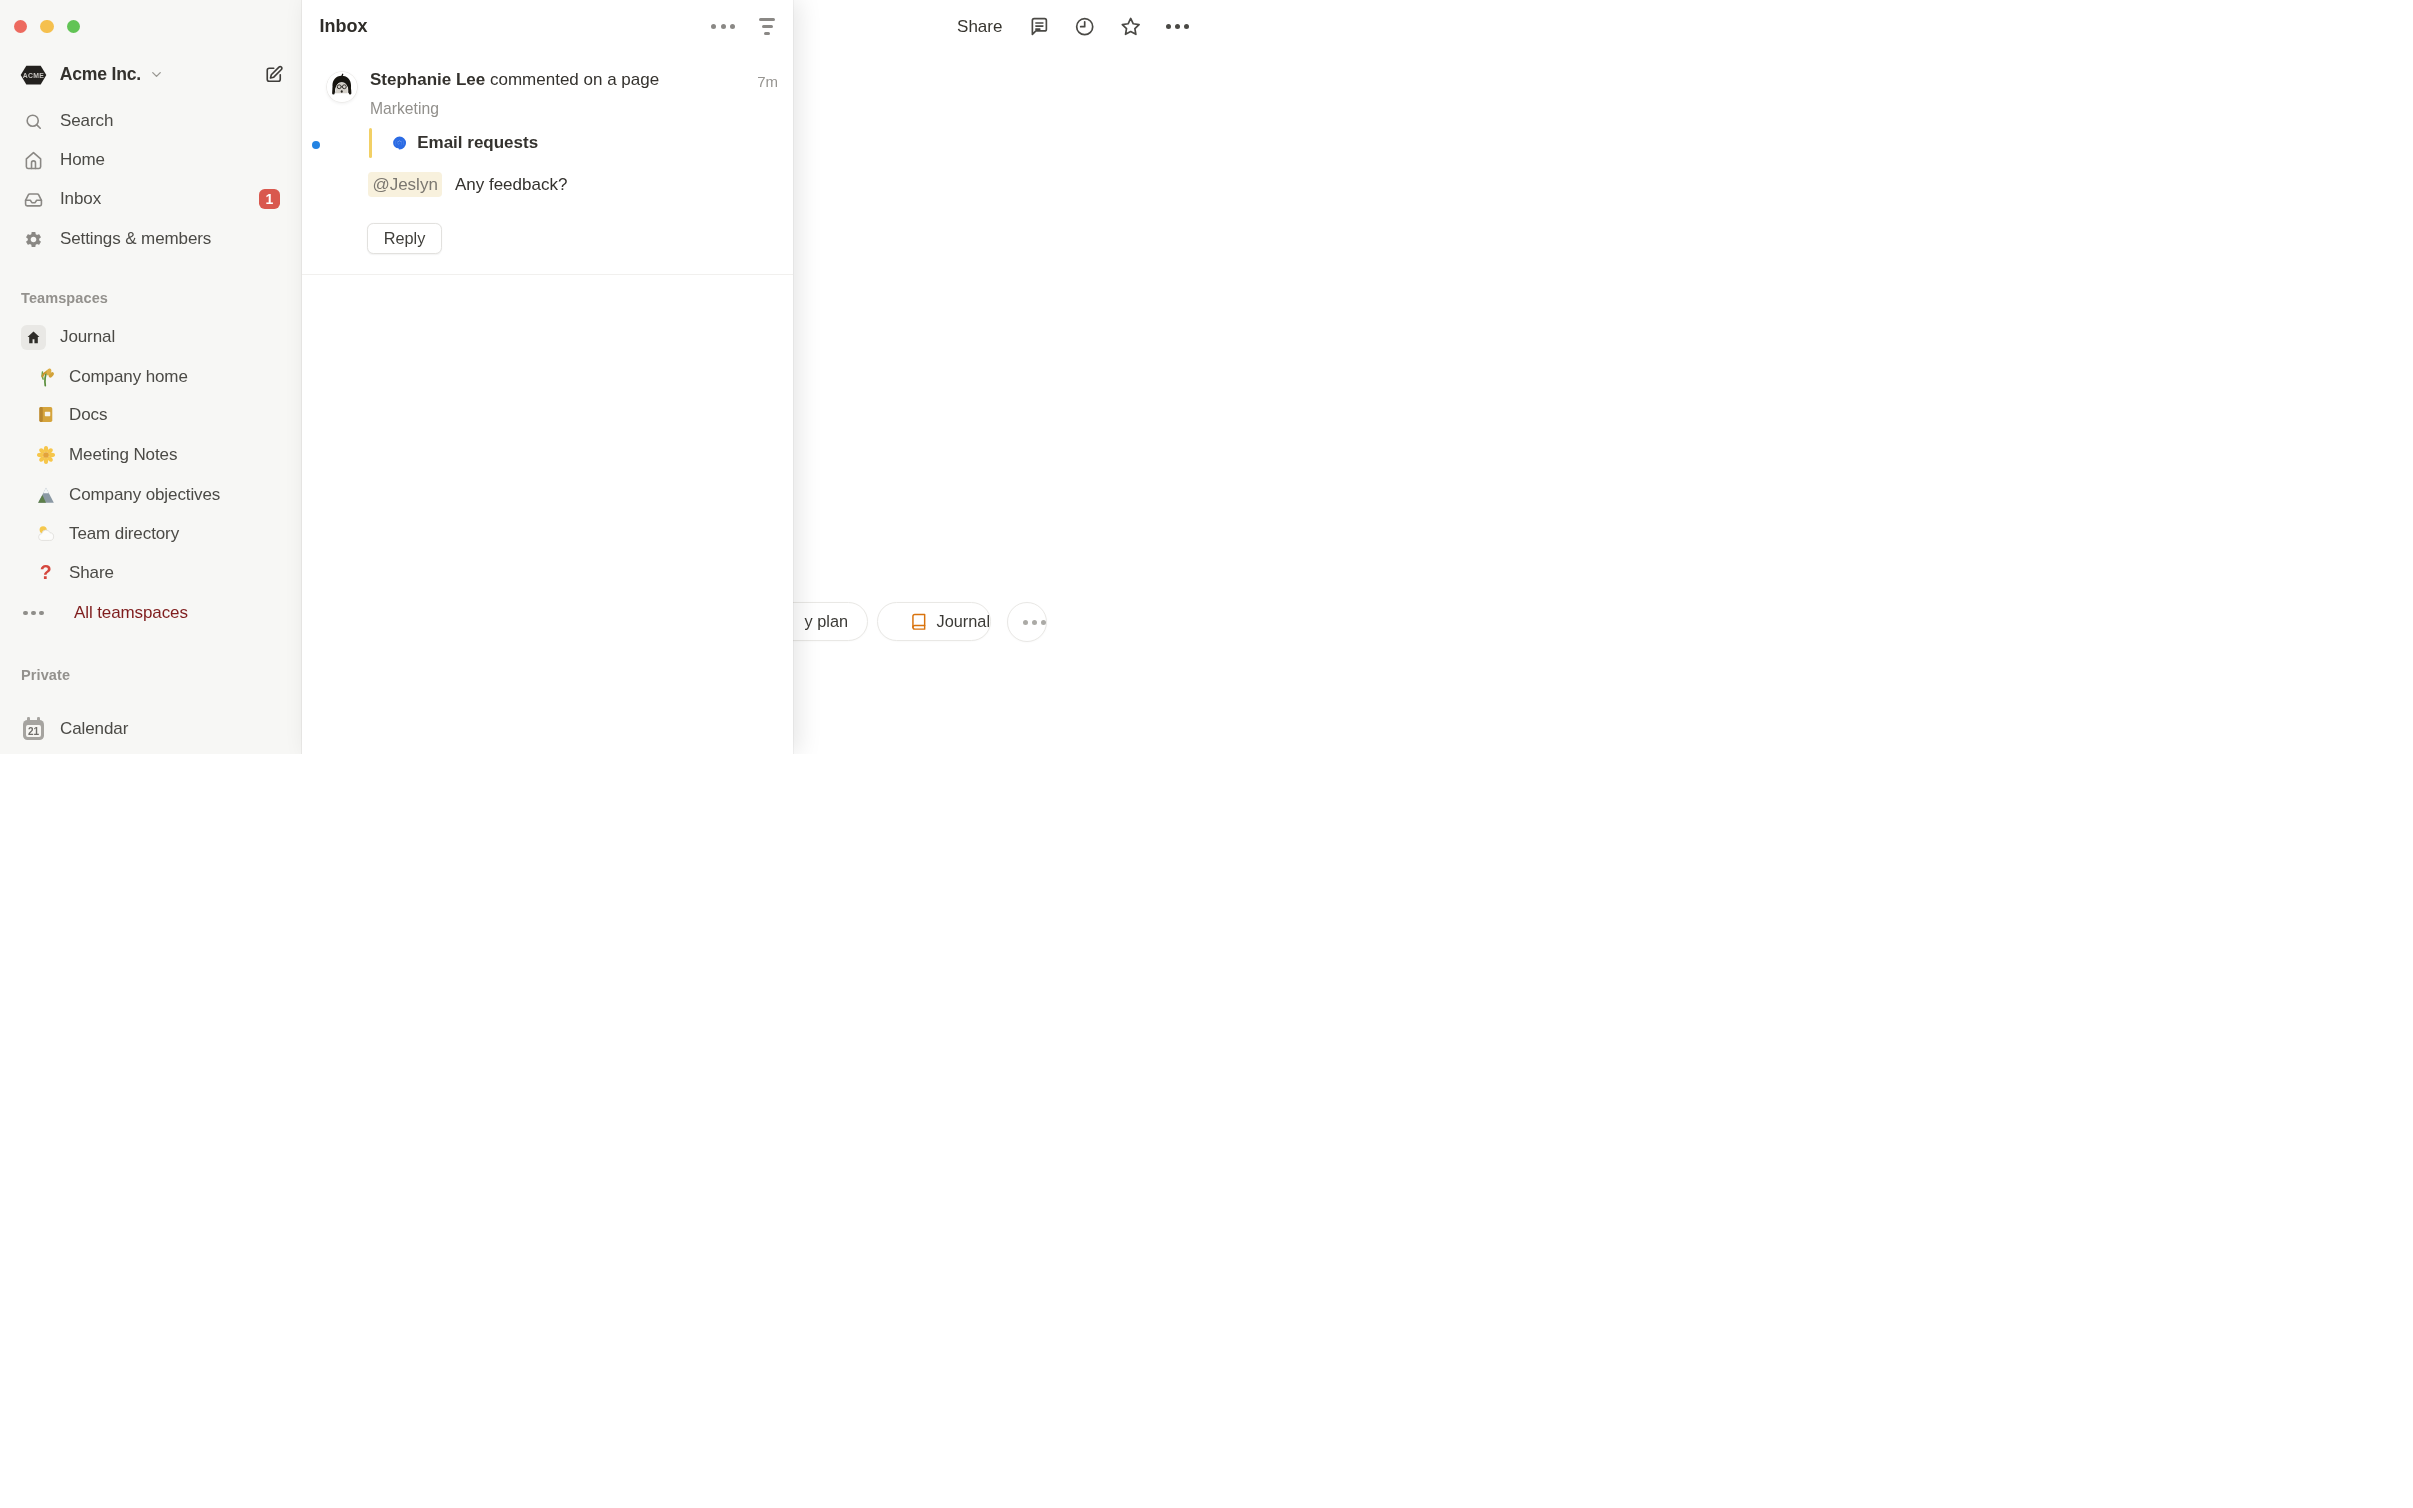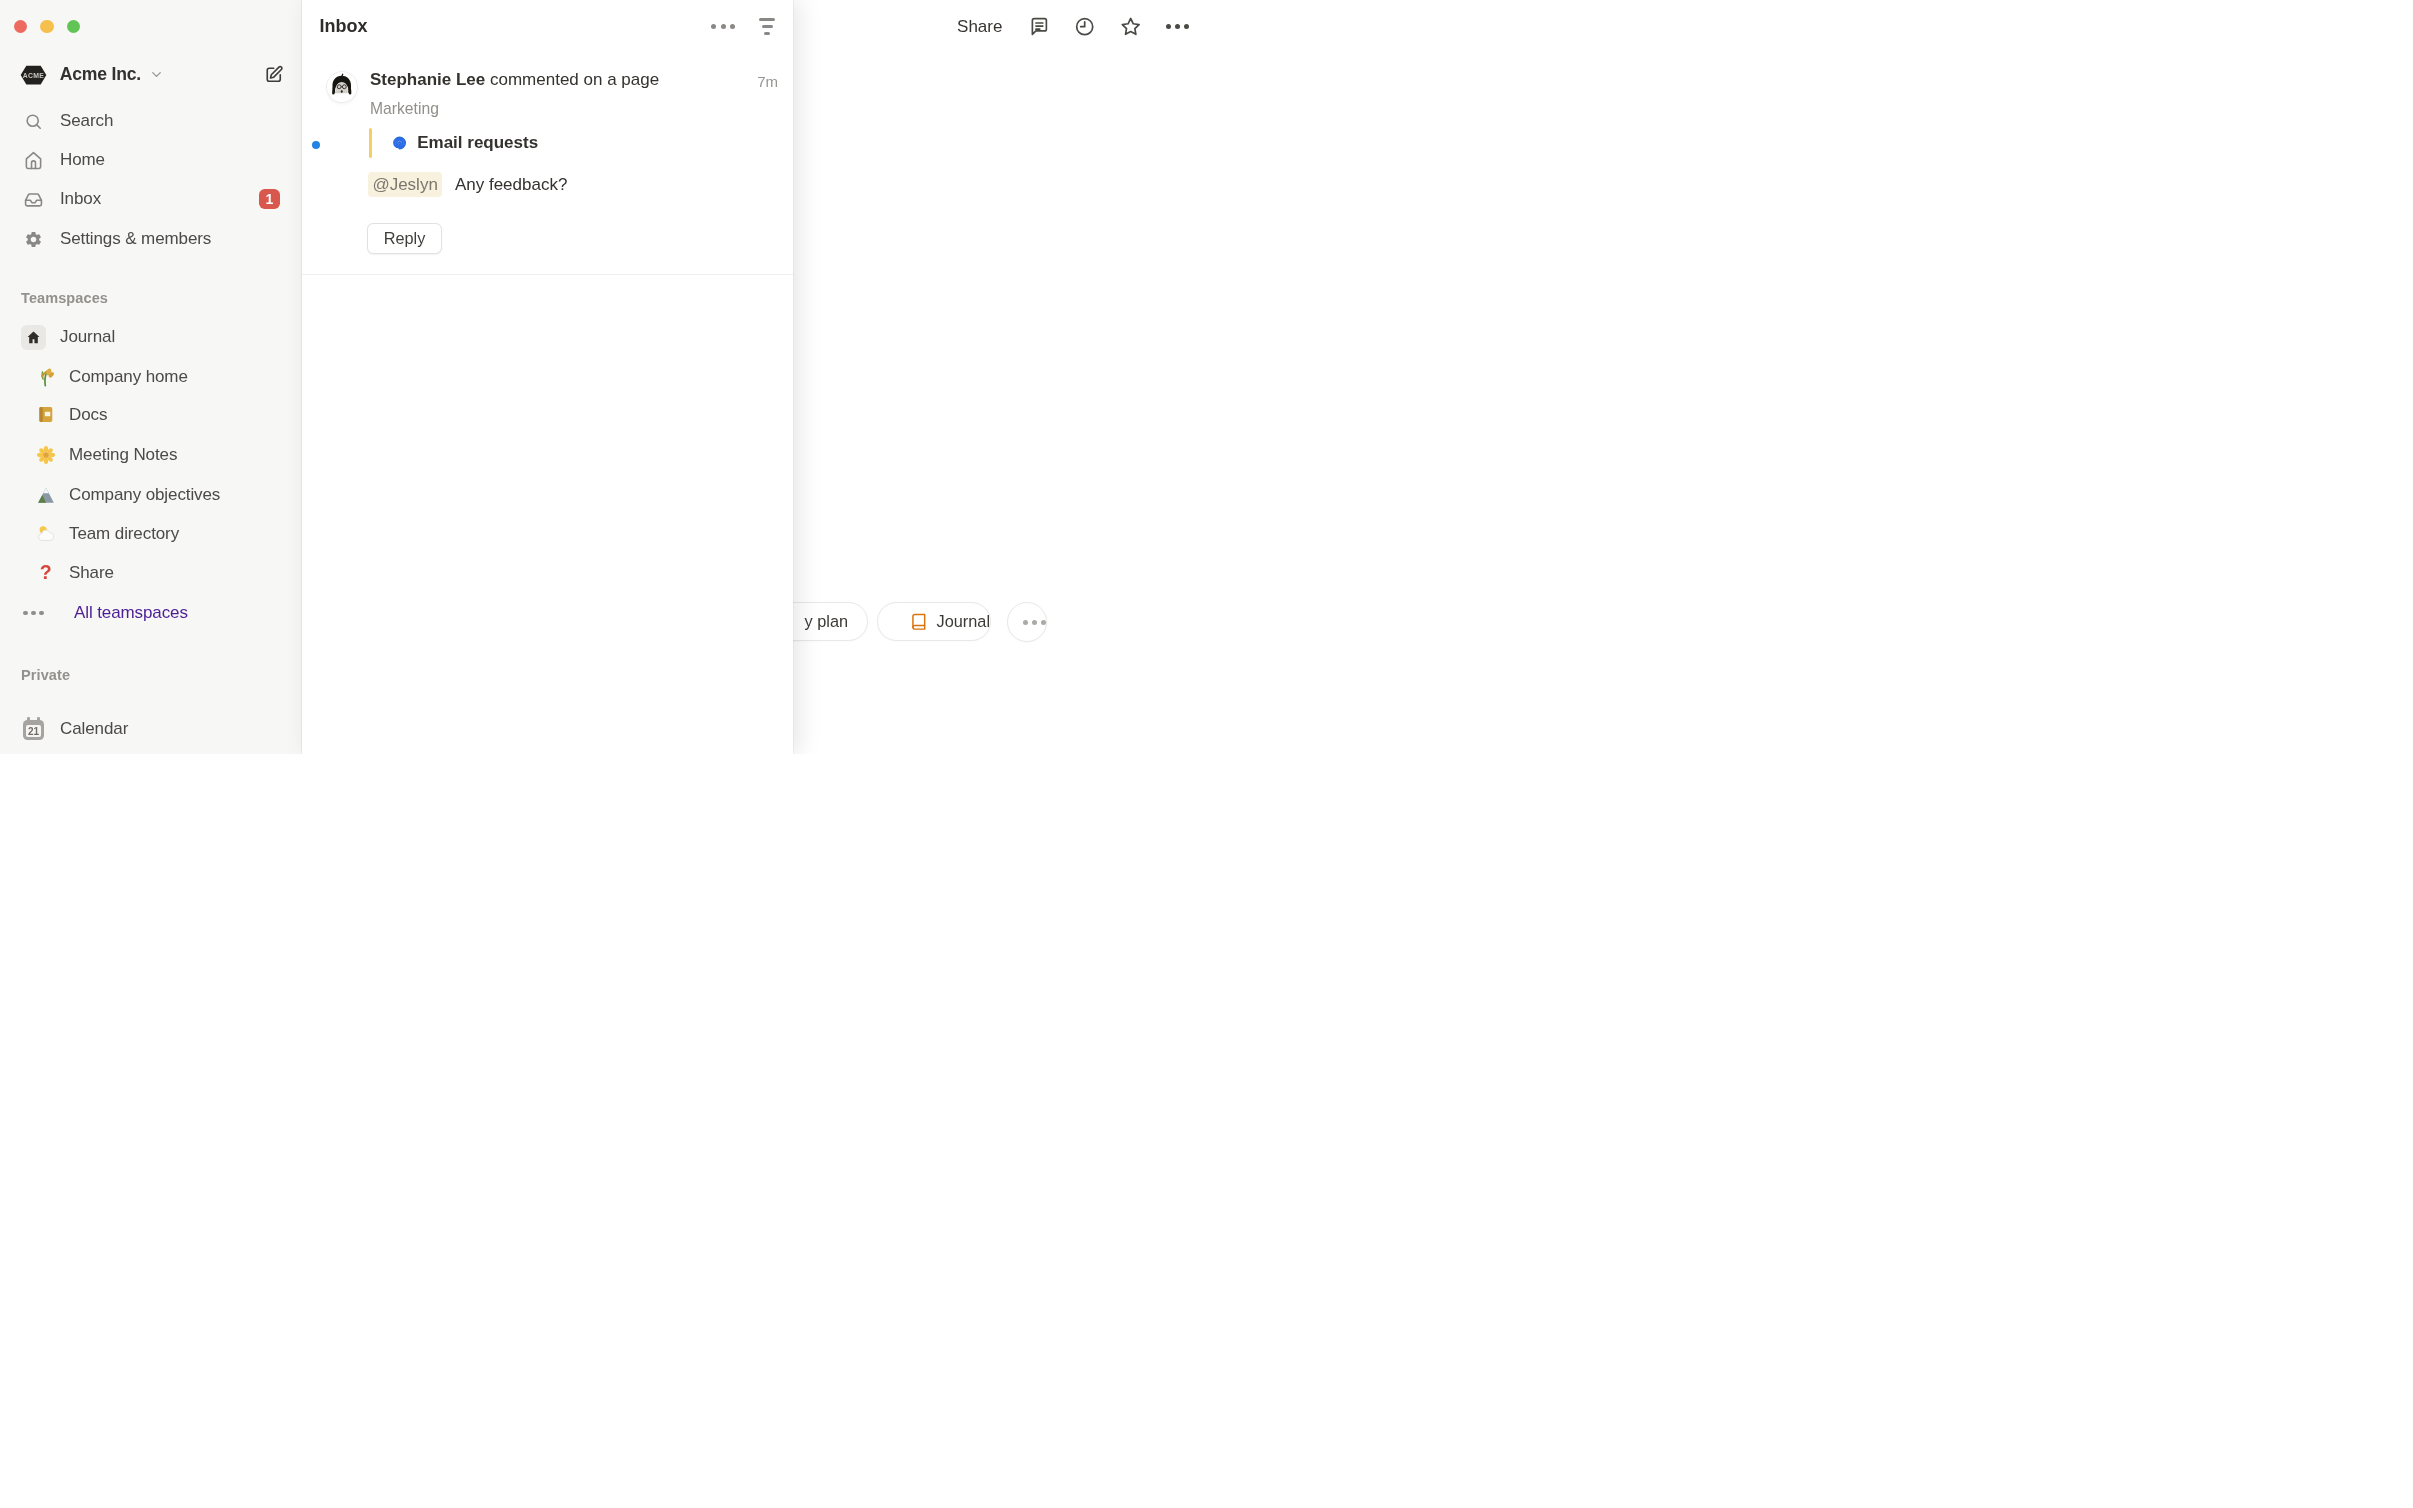--- a/index.html
+++ b/index.html
@@ -27,21 +27,21 @@
   .srow .lbl { margin-left:14px; font-size:17px; font-weight:500; color:#4b4a46; letter-spacing:-0.1px; white-space:nowrap; }
   .srow .badge { position:absolute; right:21px; top:50%; transform:translateY(-50%);
                  min-width:21px; height:20px; border-radius:5.7px; background:#d9584e; color:#fff;
                  font-size:14px; font-weight:700; display:flex; align-items:center; justify-content:center; padding:0 3.8px; }
   .sec-h { position:absolute; left:21px; font-size:14.5px; font-weight:600; color:#93918d; letter-spacing:0.1px; }
   .iconbox { width:25px; height:25px; background:#e9e8e5; border-radius:5.7px;
              display:flex; align-items:center; justify-content:center; }
   .child { padding-left:35px; }
   .child .islot { width:21.4px; height:21.4px; }
   .child .lbl { margin-left:12.6px; }
-  .muted .lbl { color:#4c1d95; font-weight:500;margin-left:28px; }
+  .muted .lbl { color:#7f1d1d; font-weight:500;margin-left:28px; }
   .qmark { font-size:19.5px; font-weight:800; color:#d5473d; line-height:1; }
   .dots3 { display:flex; gap:3.8px; }
   .dots3 i { width:4.4px; height:4.4px; border-radius:50%; background:#8f8e8a; }
 
   .cal-ic { position:relative; width:22.6px; height:24px; }
   .cal-ic .cbody { position:absolute; left:0.6px; top:3.1px; width:21.4px; height:20px; background:#a6a4a0; border-radius:4.4px; }
   .cal-ic .cpage { position:absolute; left:3.8px; top:8.2px; width:15px; height:12px; background:#f7f6f3; border-radius:1.9px;
                    display:flex; align-items:center; justify-content:center; font-size:10px; font-weight:700; color:#6f6d69; }
   .cal-ic .ring { position:absolute; top:0; width:2.5px; height:5.7px; background:#a6a4a0; border-radius:1.3px; }
 

